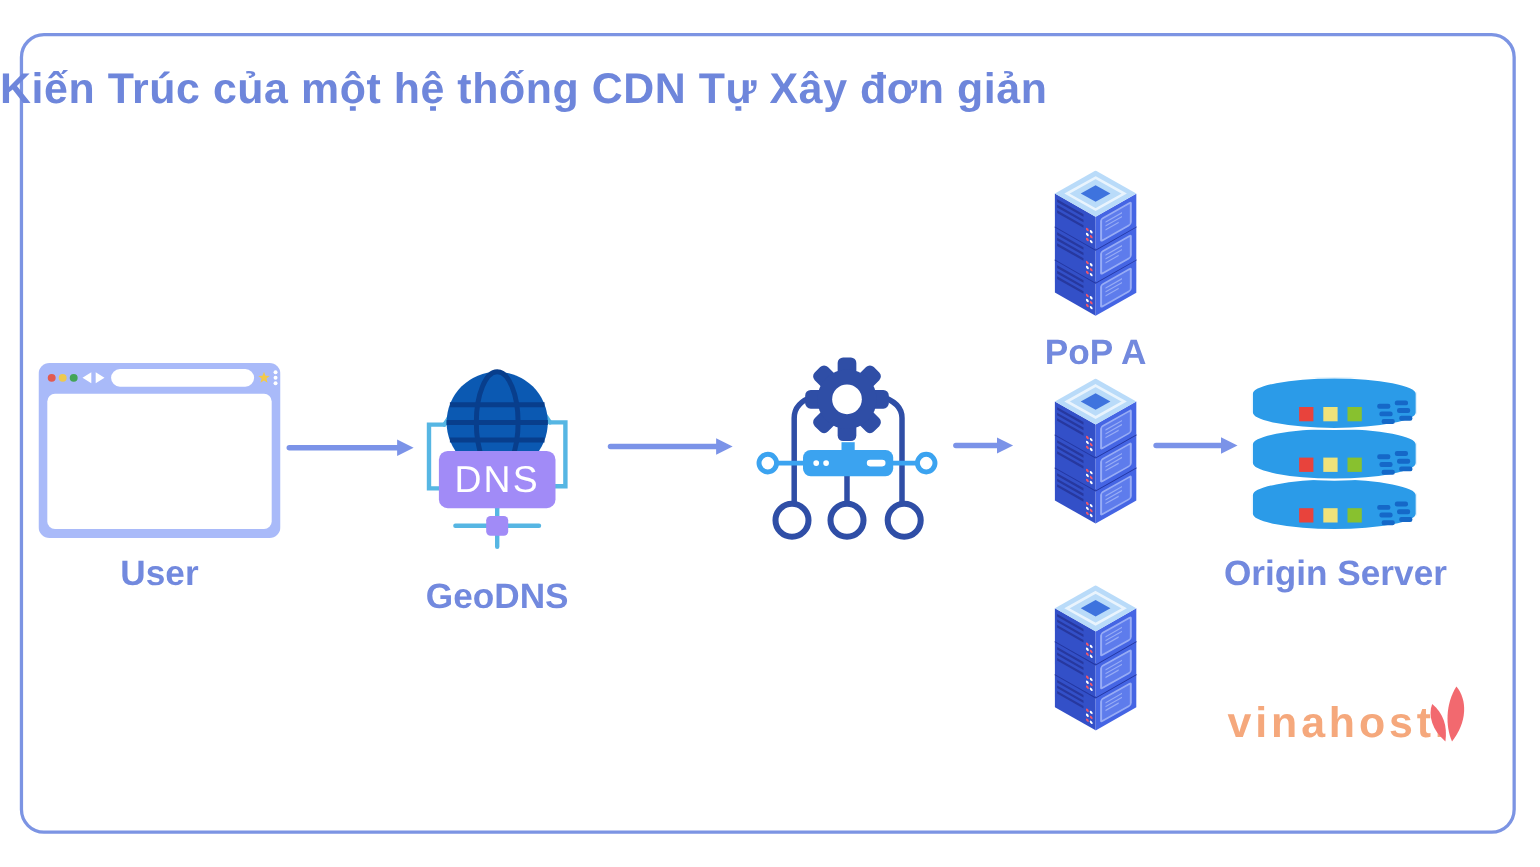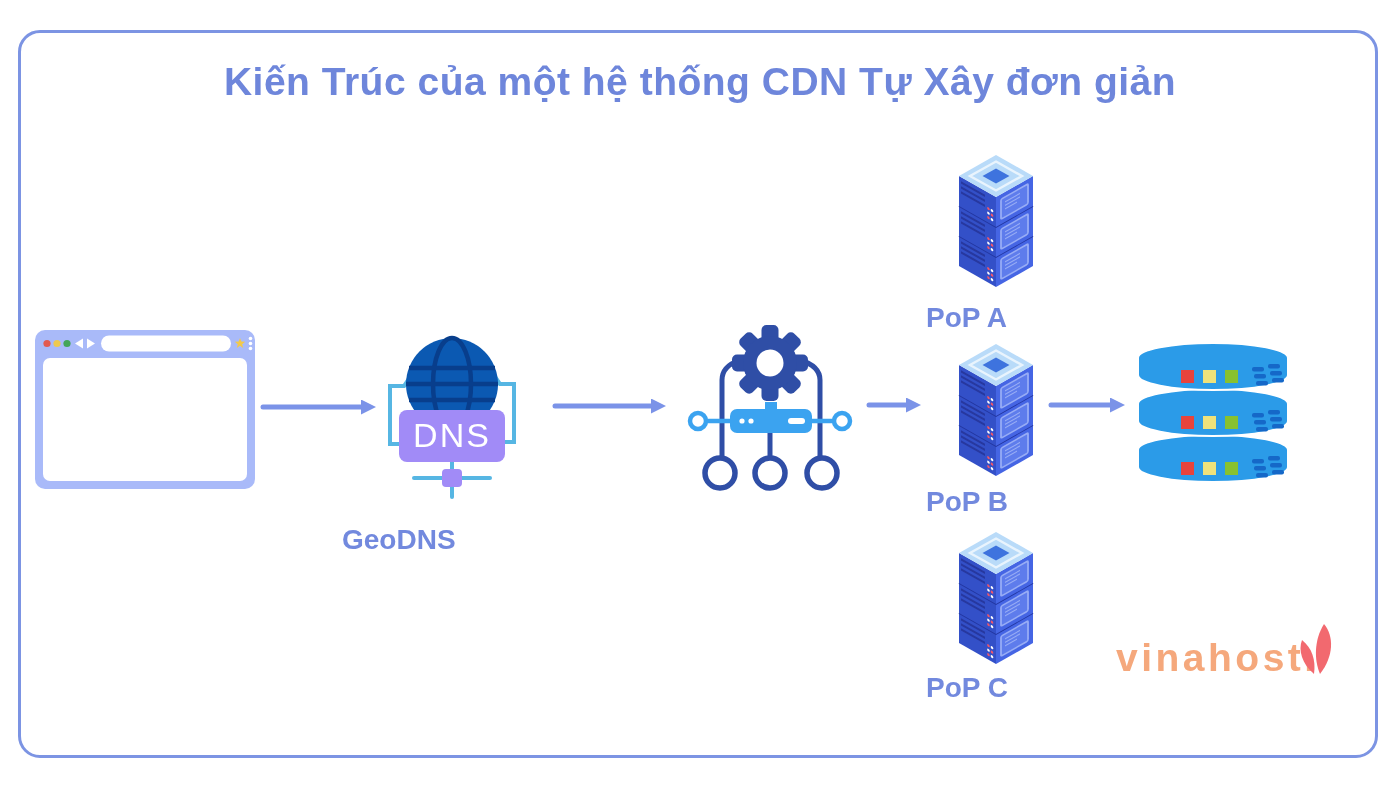--- a/index.html
+++ b/index.html
@@ -1,23 +1,23 @@
 <!DOCTYPE html>
 <html><head>
 <meta charset="utf-8">
 <style>
   * { margin:0; padding:0; box-sizing:border-box; }
   html,body { background:#ffffff; font-family:"Liberation Sans", sans-serif; }
   #canvas { position:relative; width:1400px; height:788px; background:#ffffff; overflow:hidden; }
   .frame { position:absolute; left:18px; top:30px; width:1360px; height:728px;
            border:3px solid #7c94e3; border-radius:22px; }
-  .title { position:absolute; left:0; top:60px; width:1400px; text-align:center;
+  .title { position:absolute; left:0; top:60px; width:1400px; 
            font-size:39px; font-weight:bold; color:#6e86db; letter-spacing:.5px; }
   .abs { position:absolute; }
-  .label { position:absolute; text-align:left; font-weight:bold; font-size:28px; color:#7289de; }
+  .label { position:absolute; text-align:center; font-weight:bold; font-size:32px; color:#7289de; }
   .logo-text { position:absolute; left:1116px; top:636px; font-size:39px; font-weight:bold;
                letter-spacing:3.5px; color:#f5a87c; }
   svg { display:block; }
 </style>
 </head>
 <body>
 
 <div id="canvas">
 
   <div class="frame"></div>
@@ -168,20 +168,21 @@
     <polygon points="60,13.5 52,8.5 52,18.5" fill="#ffffff"></polygon>
     <rect x="66" y="5.5" width="130" height="16" rx="8" fill="#ffffff"></rect>
     <polygon fill="#f2c94c" points="205,8 206.4,11.6 210.2,11.8 207.2,14.2 208.2,17.9 205,15.8 201.8,17.9 202.8,14.2 199.8,11.8 203.6,11.6"></polygon>
     <g fill="#ffffff">
       <circle cx="215.5" cy="8.5" r="1.8"></circle>
         <circle cx="215.5" cy="13.5" r="1.8"></circle>
         <circle cx="215.5" cy="18.5" r="1.8"></circle>
     </g>
     <rect x="8" y="28" width="204" height="123" rx="7" fill="#ffffff"></rect>
   </svg>
+  <div class="label" style="left:35px;top:503px;width:220px">User</div>
 
   <svg class="abs" style="left:382px;top:332px" width="140" height="168" viewBox="0 0 140 168">
     <g stroke="#56b6e3" stroke-width="4" fill="none" stroke-linecap="round">
       <path d="M22,54 L8,54 L8,112 L22,112"></path>
       <path d="M22,54 L28,45"></path>
       <path d="M118,52 L132,52 L132,110 L118,110"></path>
       <path d="M118,52 L112,43"></path>
     </g>
     <g>
       <circle cx="70" cy="52" r="46" fill="#0b59b2"></circle>
@@ -233,30 +234,29 @@
   </svg>
 
   <svg class="abs" style="left:958px;top:155px" width="76" height="134">
     <use href="#pop-tower"></use>
   </svg>
   <div class="label" style="left:926px;top:302px;width:140px">PoP A</div>
 
   <svg class="abs" style="left:958px;top:344px" width="76" height="134">
     <use href="#pop-tower"></use>
   </svg>
-  <div class="label" style="left:926px;top:486px;width:140px">PoP B</div>
 
   <svg class="abs" style="left:958px;top:532px" width="76" height="134">
     <use href="#pop-tower"></use>
   </svg>
-  <div class="label" style="left:926px;top:672px;width:140px">PoP C</div>
 
   <svg class="abs" style="left:1138px;top:343px" width="150" height="140">
     <use href="#db-stack"></use>
   </svg>
+  <div class="label" style="left:1104px;top:503px;width:220px">Origin Server</div>
 
   <div class="logo-text">vinahost.</div>
   <svg class="abs" style="left:1292px;top:622px" width="46" height="56" viewBox="0 0 46 56">
     <path d="M32,2 C42,14 42,34 28,52 C22,38 22,18 32,2 Z" fill="#f2696f"></path>
     <path d="M10,18 C20,26 24,38 22,52 C10,42 6,28 10,18 Z" fill="#f2696f"></path>
   </svg>
 
 </div>
 
 </body></html>

